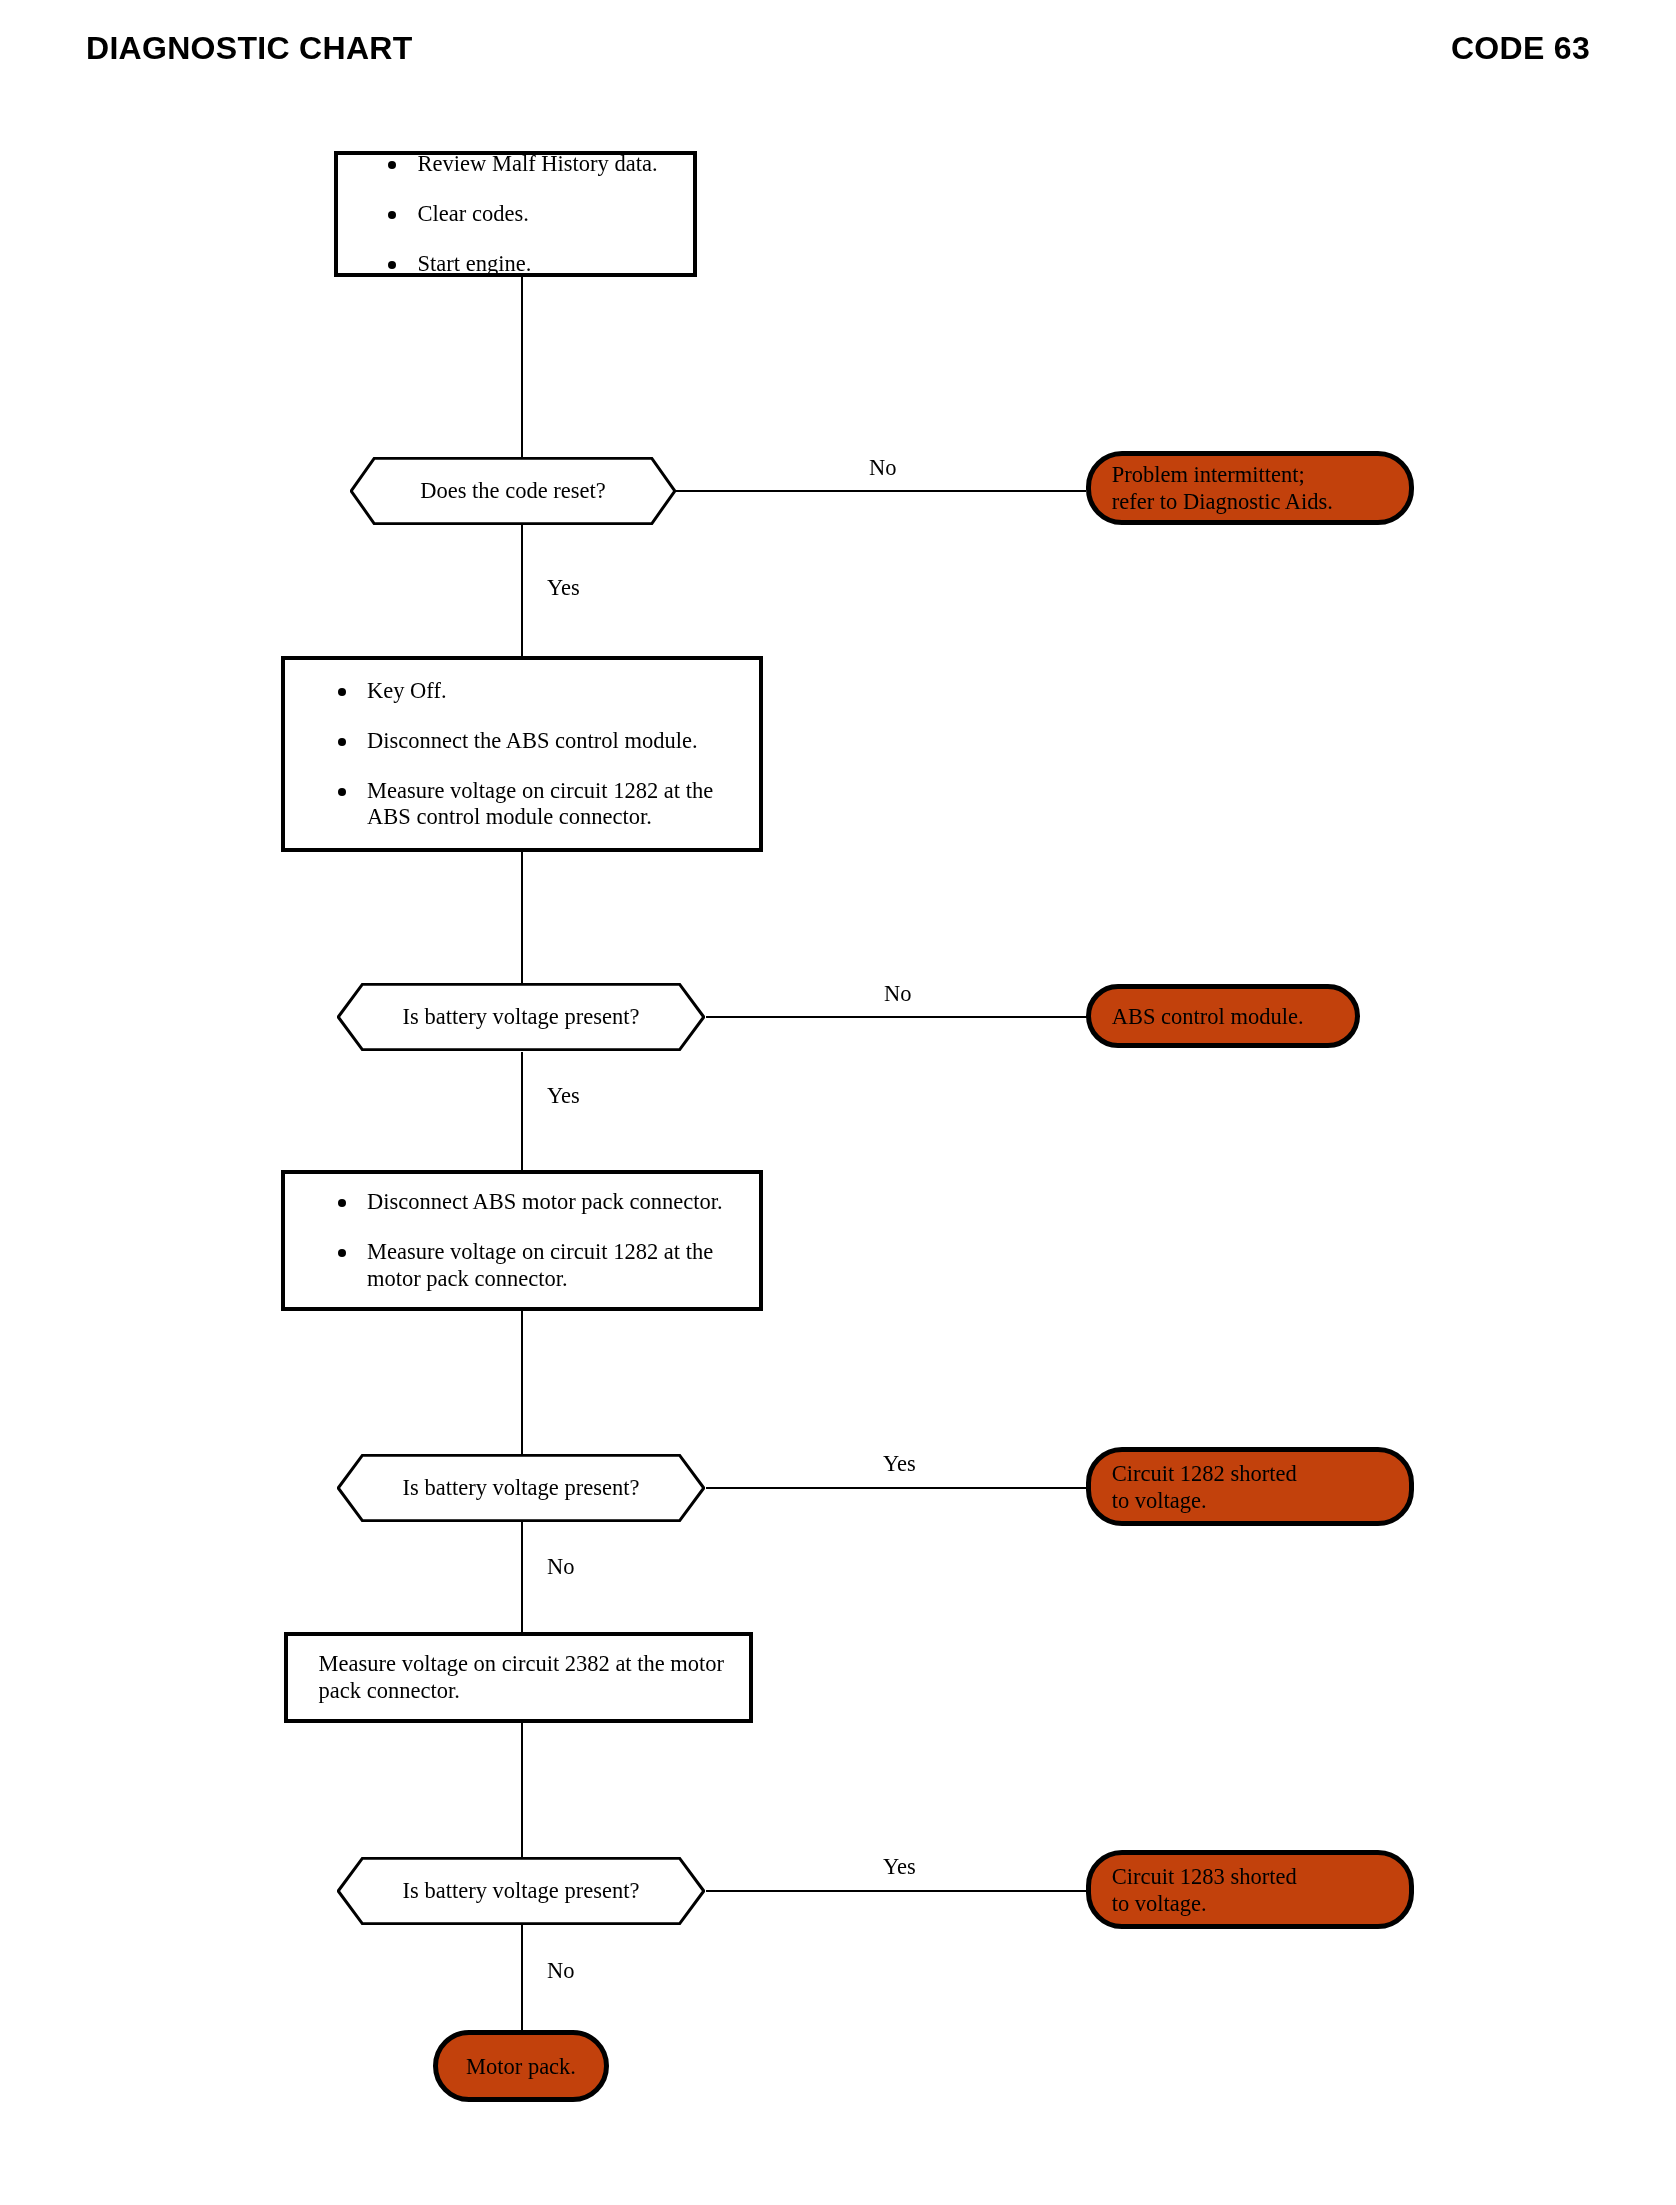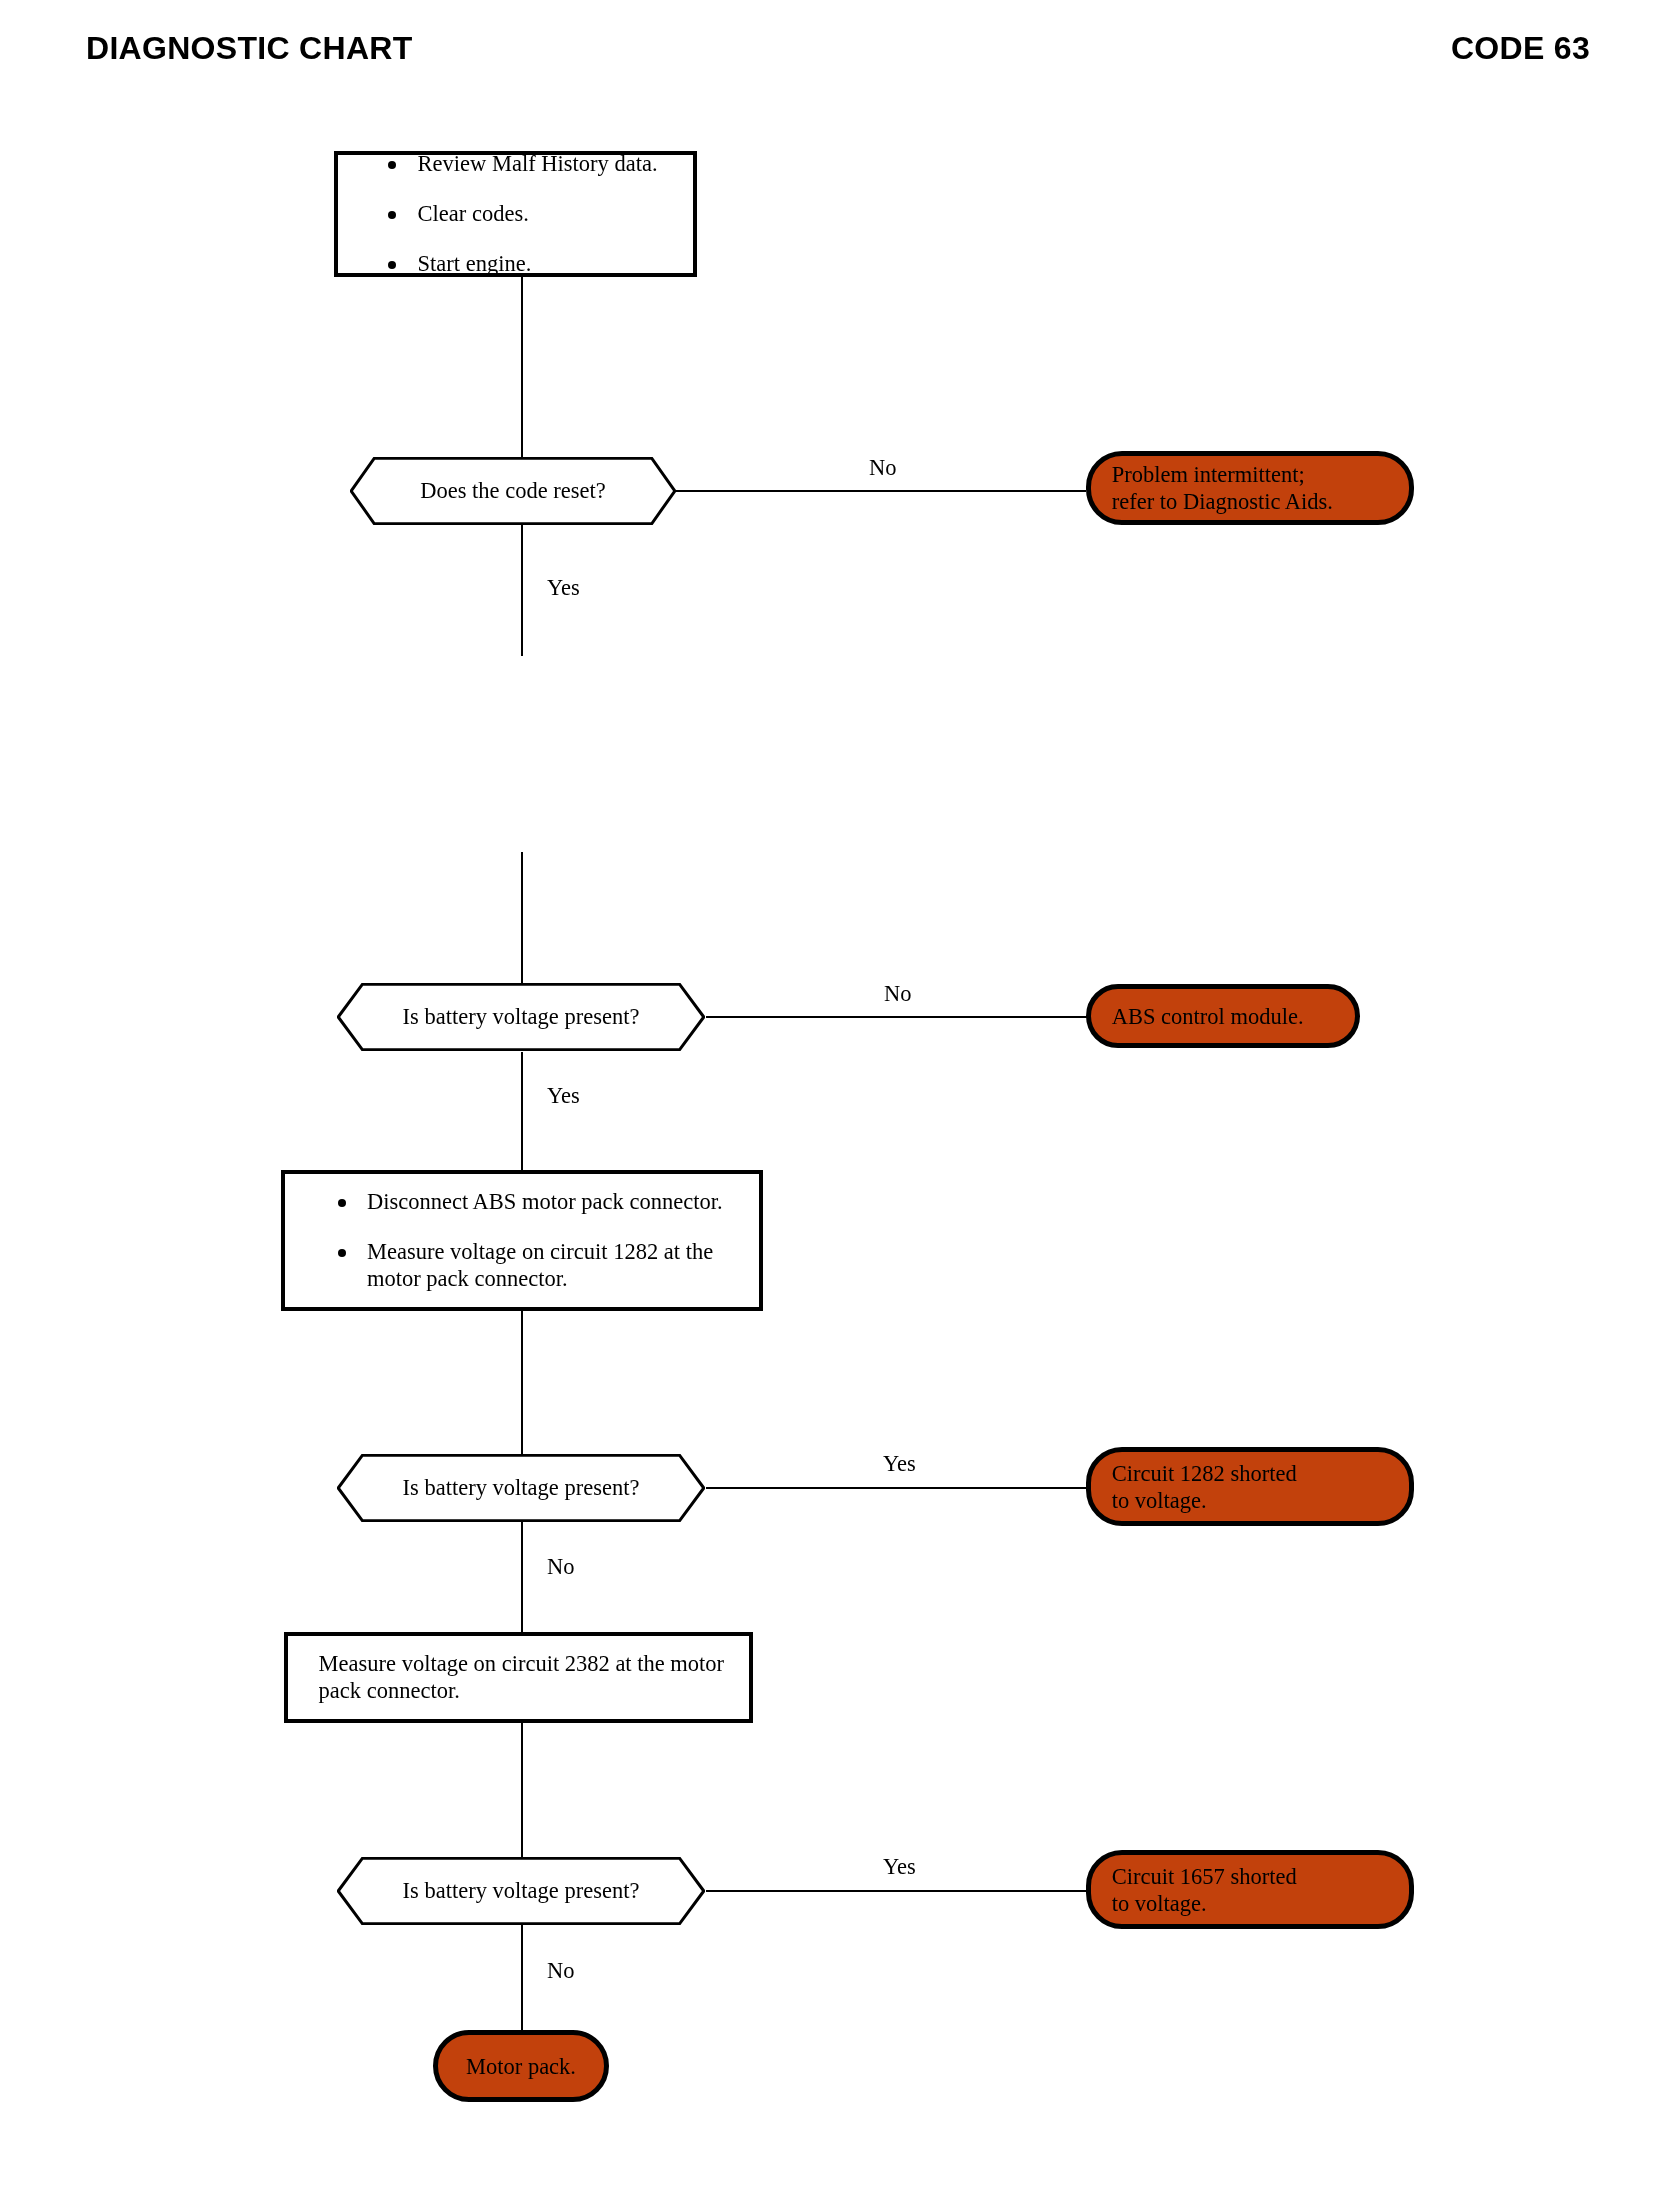--- a/index.html
+++ b/index.html
@@ -166,20 +166,27 @@
   <div class="term" style="left:1086px; top:451px; width:328px; height:74px;">
     <div class="tlabel">
       <div>Problem intermittent;</div>
       <div>refer to Diagnostic Aids.</div>
     </div>
   </div>
 
   <div class="vline" style="left:521px; top:525px; height:131px;"></div>
   <div class="blabel" style="left:547px; top:577px;">Yes</div>
 
+  <div class="proc" style="left:281px; top:656px; width:482px; height:196px; padding:16px 17px;">
+    <ul>
+      <li>Key Off.</li>
+      <li>Disconnect the ABS control module.</li>
+      <li>Measure voltage on circuit 1282 at the ABS control module connector.</li>
+    </ul>
+  </div>
 
   <div class="vline" style="left:521px; top:852px; height:131px;"></div>
 
   <div class="decision" style="left:337px; top:983px; width:368px; height:68px;">
     <svg class="hexsvg" viewBox="0 0 606 112" preserveAspectRatio="none">
       <polygon points="42,2 564,2 604,56 564,110 42,110 2,56" fill="#ffffff" stroke="#000000" stroke-width="3" vector-effect="non-scaling-stroke"></polygon>
     </svg>
     <div class="dlabel">Is battery voltage present?</div>
   </div>
 
@@ -235,21 +242,21 @@
       <polygon points="42,2 564,2 604,56 564,110 42,110 2,56" fill="#ffffff" stroke="#000000" stroke-width="3" vector-effect="non-scaling-stroke"></polygon>
     </svg>
     <div class="dlabel">Is battery voltage present?</div>
   </div>
 
   <div class="hline" style="left:706px; top:1890px; width:381px;"></div>
   <div class="blabel" style="left:883px; top:1856px;">Yes</div>
 
   <div class="term" style="left:1086px; top:1850px; width:328px; height:79px;">
     <div class="tlabel">
-      <div>Circuit 1657 shorted</div>
+      <div>Circuit 1283 shorted</div>
       <div>to voltage.</div>
     </div>
   </div>
 
   <div class="vline" style="left:521px; top:1925px; height:105px;"></div>
   <div class="blabel" style="left:547px; top:1960px;">No</div>
 
   <div class="term stadium" style="left:433px; top:2030px; width:176px; height:72px;">
     <div class="tlabel">
       <div>Motor pack.</div>

